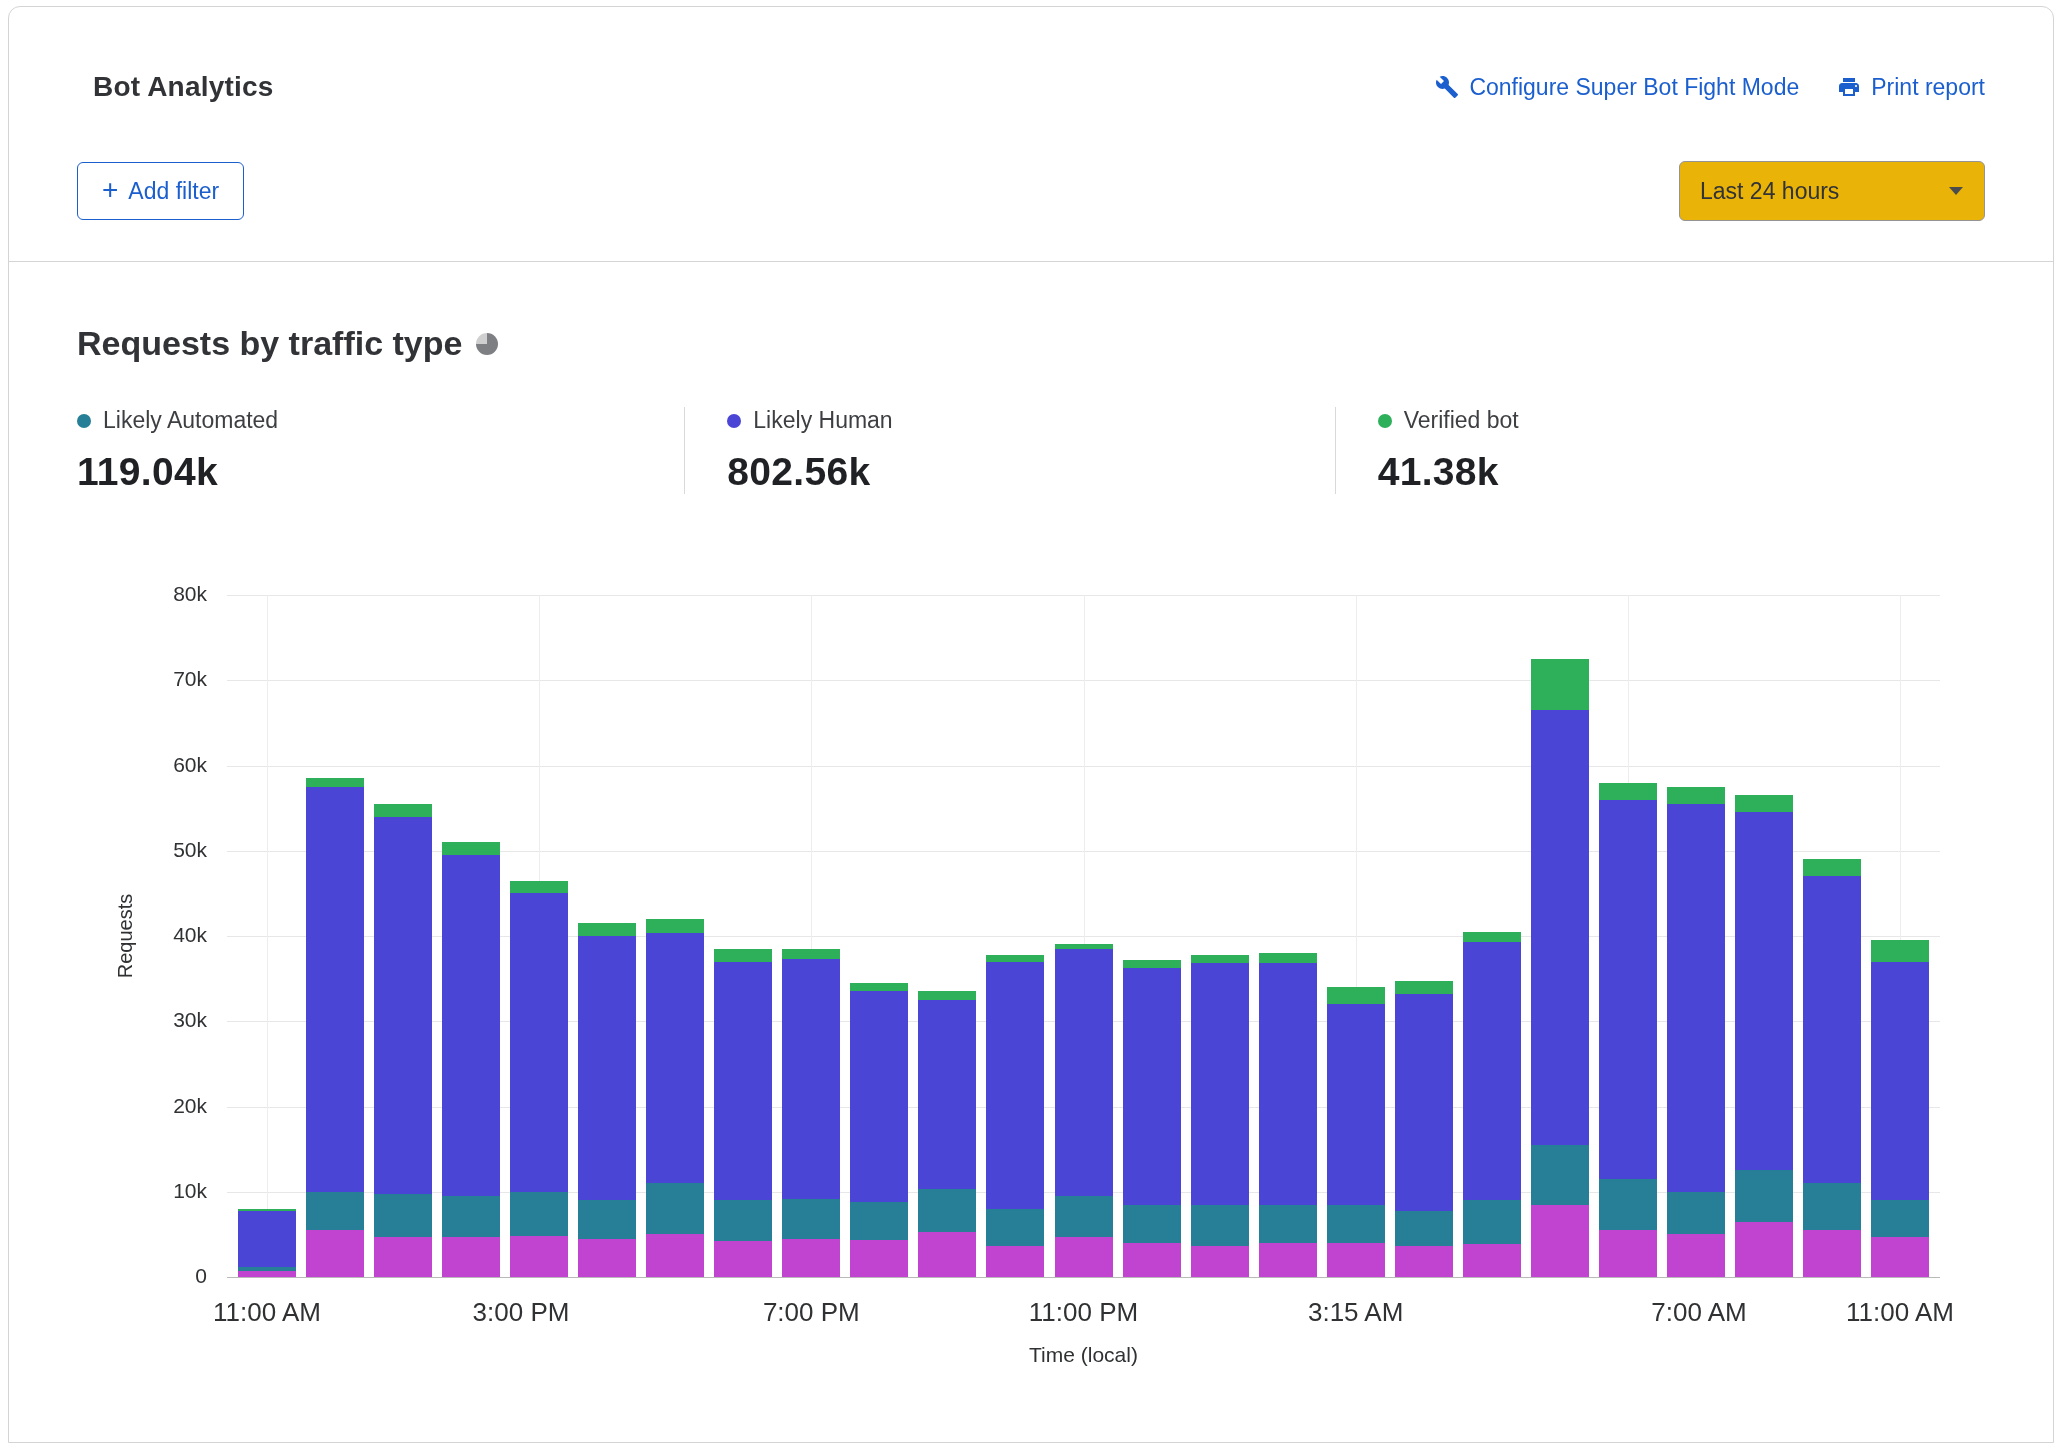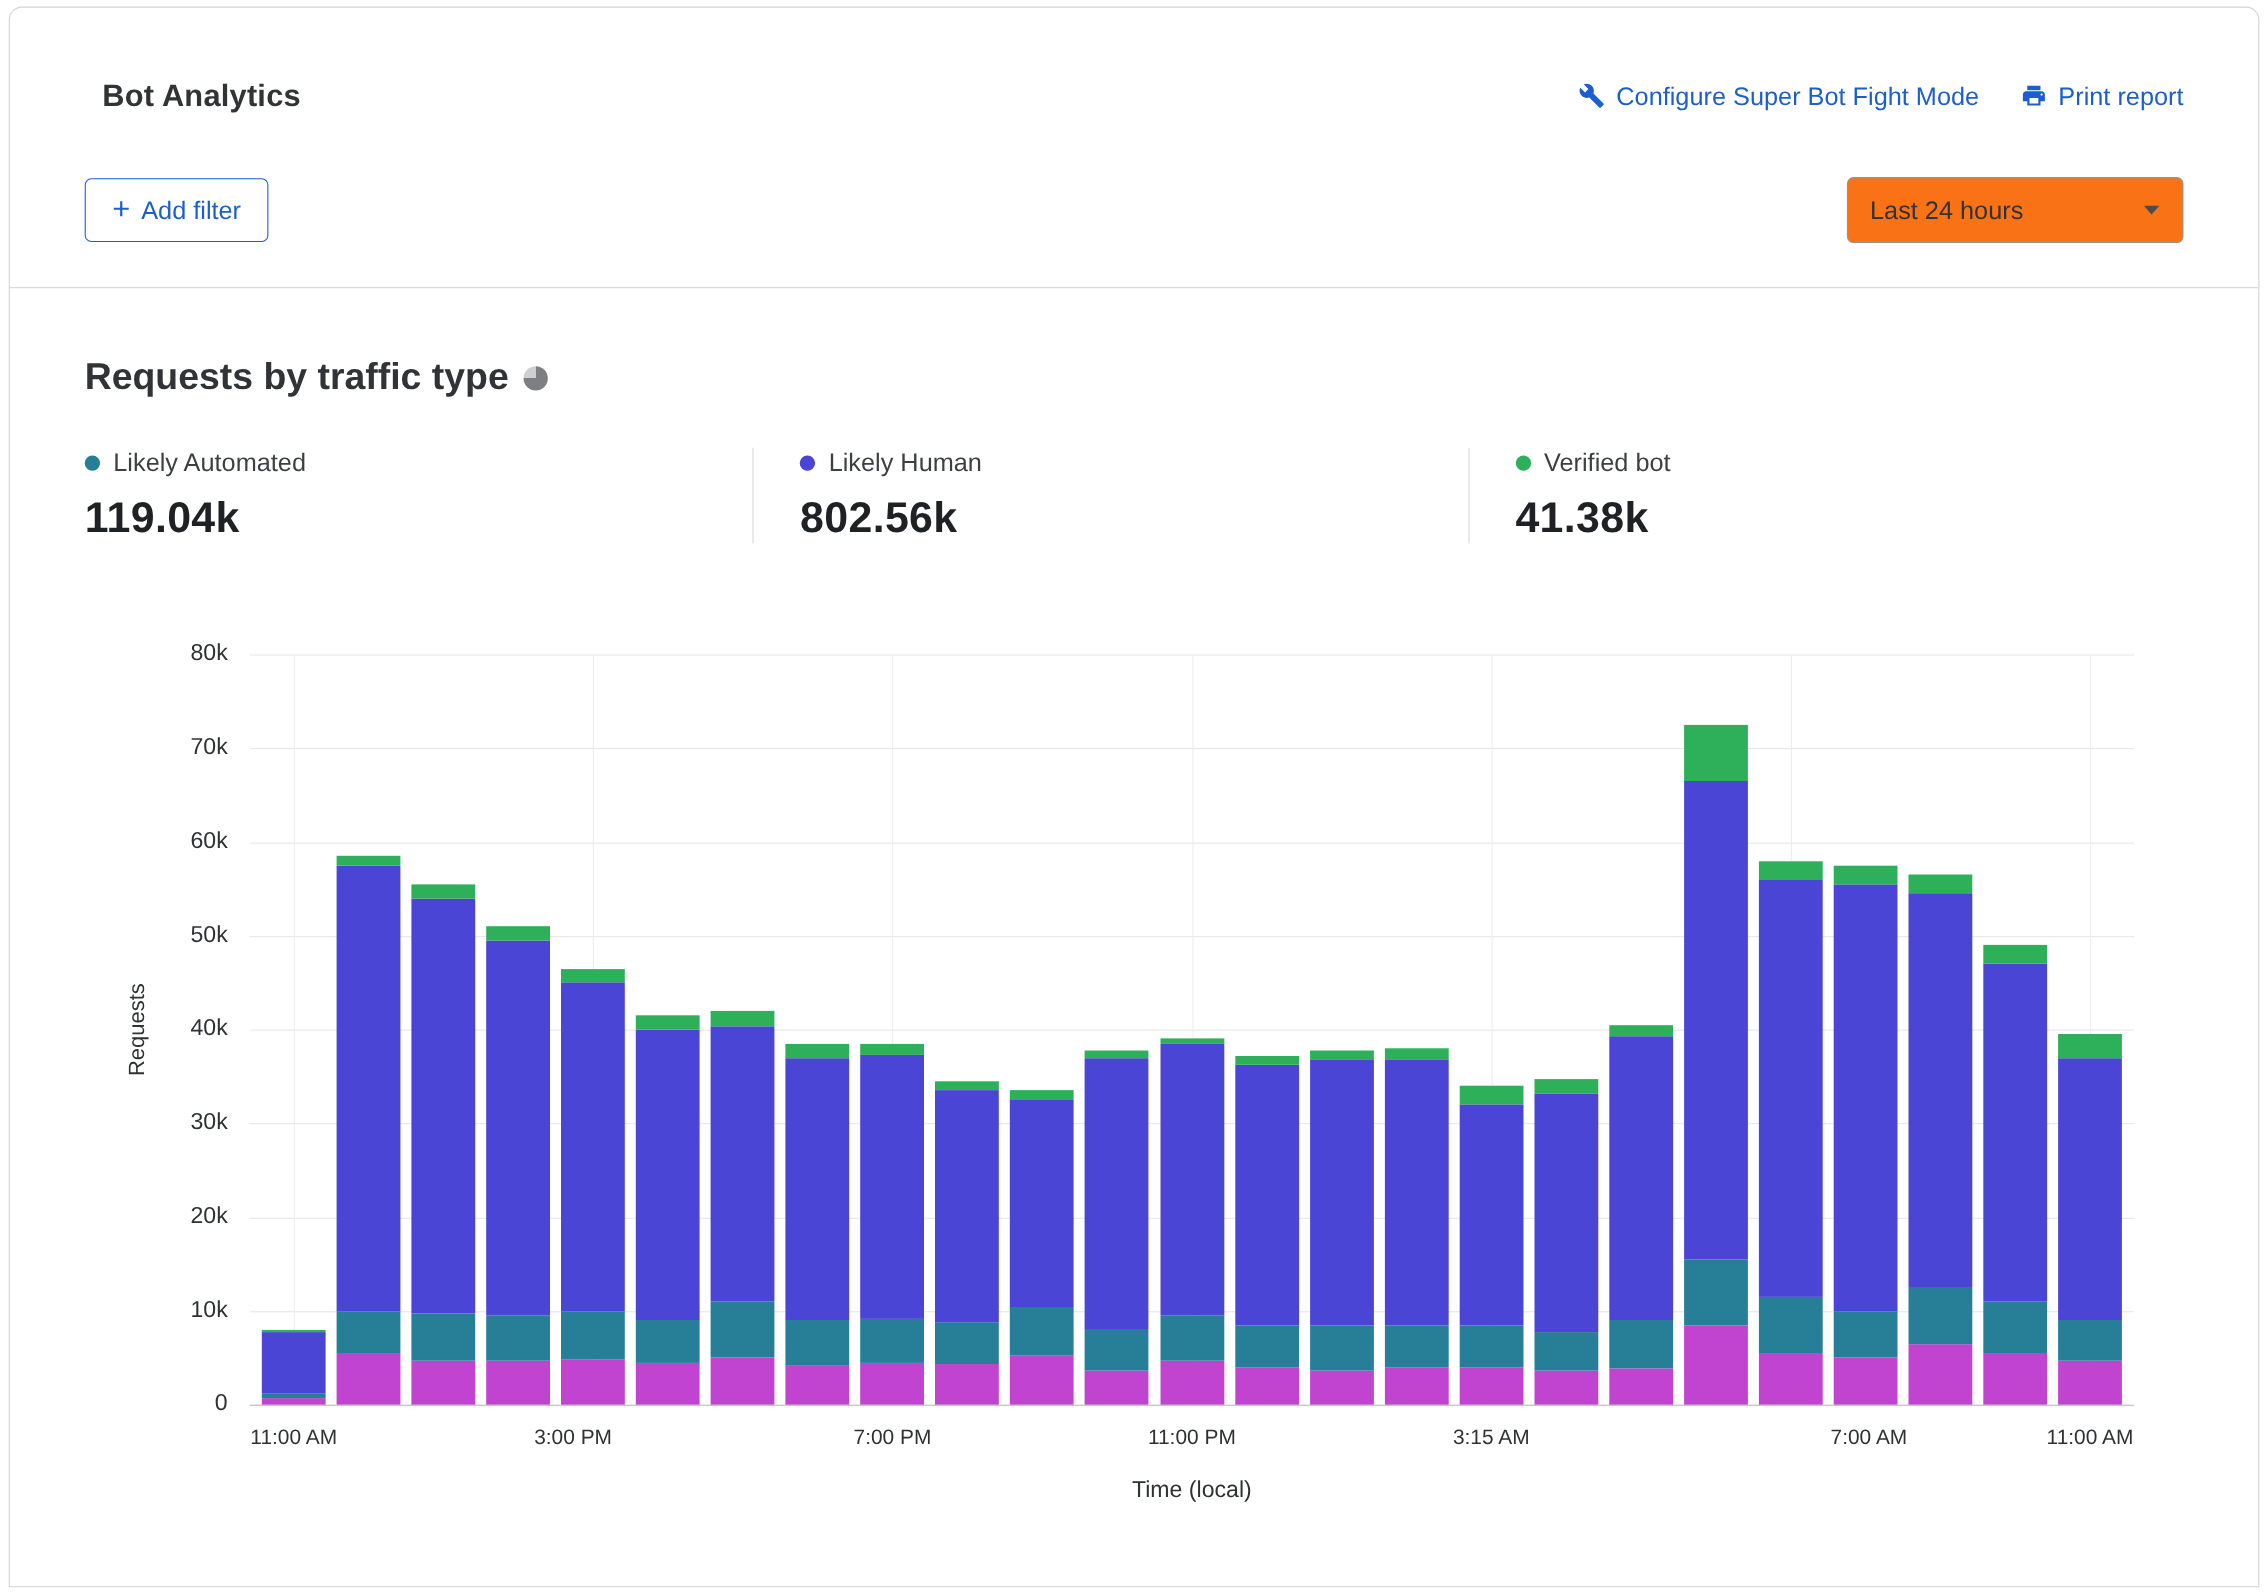--- a/index.html
+++ b/index.html
@@ -12,41 +12,41 @@
   .header-links{display:flex;align-items:center;gap:38px;}
   .link{display:flex;align-items:center;gap:10px;color:#1b5fce;font-size:23px;cursor:pointer;text-decoration:none;}
   .link svg{width:24px;height:24px;fill:#1b5fce;}
   .header-controls{display:flex;justify-content:space-between;align-items:center;margin-top:42px;}
   .add-filter{display:flex;align-items:center;gap:10px;background:#fff;border:1px solid #1b5fce;
         border-radius:6px;color:#1b5fce;font-size:23px;padding:12px 24px;height:58px;cursor:pointer;
         font-family:inherit;}
   .add-filter .plus{font-size:28px;line-height:1;font-weight:400;margin-top:-3px;}
   .select{display:flex;align-items:center;justify-content:space-between;width:306px;height:60px;
         border:1px solid #949494;border-radius:6px;padding:0 20px;box-sizing:border-box;
-        font-size:23px;color:#313336;cursor:pointer;background:#f97316;}
+        font-size:23px;color:#313336;cursor:pointer;background:#eab308;}
   .caret svg{display:block;}
   .divider{border-top:1px solid #d5d5d5;margin-top:40px;}
   .content{padding:0 68px;}
   .section-title-row{display:flex;align-items:center;gap:14px;margin-top:62px;}
   h2{margin:0;font-size:34px;font-weight:700;color:#313336;}
   .pie-icon{width:22px;height:22px;border-radius:50%;
         background:conic-gradient(#7d7f83 0deg 270deg,#cfcfcf 270deg 360deg);display:inline-block;}
   .stats-row{display:flex;margin-top:44px;}
   .stat{flex:1;padding-left:42px;border-left:1px solid #d9d9d9;}
   .stat:first-child{padding-left:0;border-left:none;}
   .stat-label-row{display:flex;align-items:center;gap:12px;font-size:23px;color:#3d3f42;}
   .dot{width:14px;height:14px;border-radius:50%;display:inline-block;}
   .stat-value{font-size:39px;font-weight:700;color:#1f2124;margin-top:16px;letter-spacing:0.3px;}
   .chart-wrap{position:relative;height:800px;margin-top:66px;}
   .plot{position:absolute;}
   .hgrid{position:absolute;left:0;right:0;height:1px;background:#e7e7e7;}
   .hgrid.zero{background:#b9b9b9;}
   .vgrid{position:absolute;top:0;bottom:0;width:1px;background:#ededed;}
   .ytick{position:absolute;left:0;width:130px;text-align:right;font-size:21px;color:#2f3133;}
-  .xtick{position:absolute;width:180px;text-align:center;font-size:19px;color:#2f3133;}
+  .xtick{position:absolute;width:180px;text-align:center;font-size:26px;color:#2f3133;}
   .bar{position:absolute;top:0;bottom:0;}
   .seg{position:absolute;left:0;right:0;}
   .y-axis-title{position:absolute;left:-12px;font-size:20px;color:#2f3133;
         transform:translateY(-50%) rotate(-90deg);transform-origin:center;width:120px;text-align:center;}
   .x-axis-title{position:absolute;text-align:center;font-size:21px;color:#2f3133;}
 </style>
 </head>
 <body>
 
 <div class="card">

